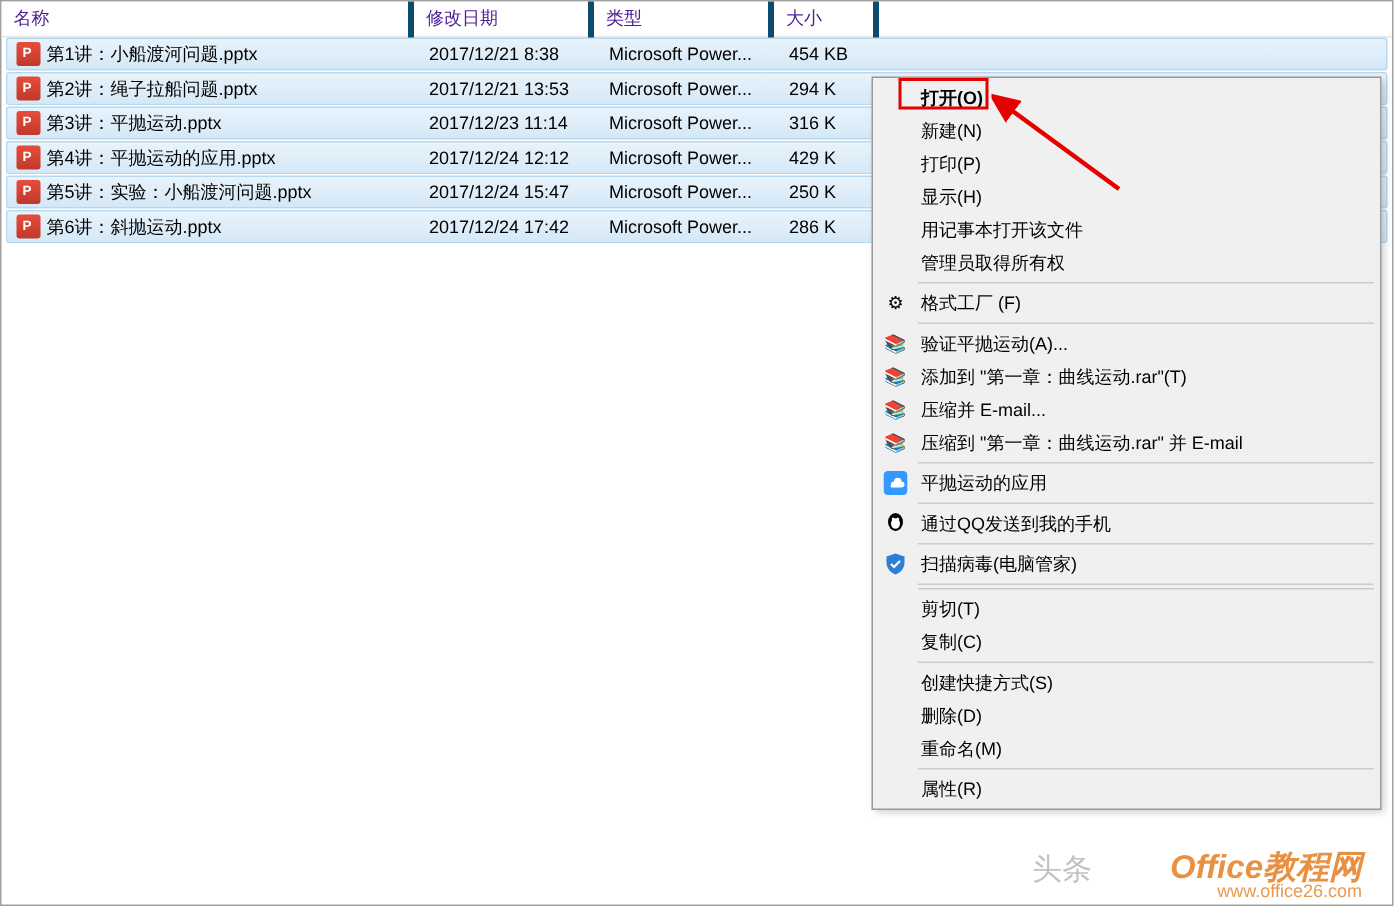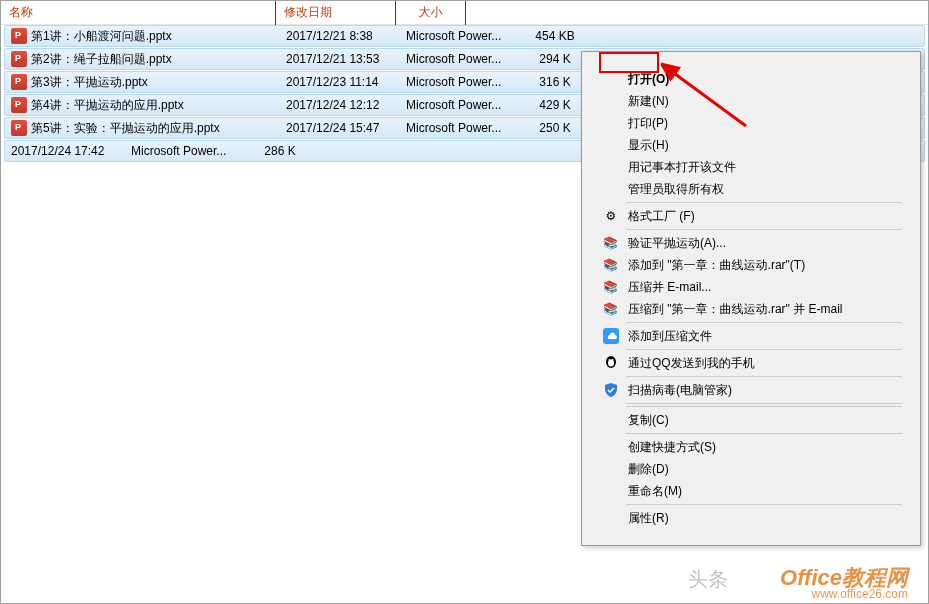--- a/index.html
+++ b/index.html
@@ -15,27 +15,27 @@
     .file-list { width: 100%; }
     .header-row {
       display: flex;
       background: #fff;
       border-bottom: 1px solid #e5e5e5;
       height: 24px;
       align-items: center;
     }
     .header-cell {
       padding: 4px 8px;
-      border-right: 1px solid #0c4a6e;
-      color: #c2410c;
+      border-right: 4px solid #0c4a6e;
+      color: #4c1d95;
     }
     .col-name { width: 275px; }
     .col-date { width: 120px; }
     .col-type { width: 120px; }
-    .col-size { width: 70px; text-align: center; }
+    .col-size { width: 70px; text-align: left; }
     .file-row {
       display: flex;
       height: 22px;
       align-items: center;
       background: linear-gradient(#e8f3fb, #d5e8f7);
       border: 1px solid #b8d8f0;
       border-radius: 2px;
       margin: 0 3px 1px 3px;
     }
     .file-cell { padding: 2px 6px; overflow: hidden; white-space: nowrap; }
@@ -59,21 +59,21 @@
       left: 4px;
     }
     .context-menu {
       position: absolute;
       top: 50px;
       left: 580px;
       width: 340px;
       background: #f0f0f0;
       border: 1px solid #999;
       box-shadow: 2px 2px 5px rgba(0,0,0,0.2);
-      padding: 16px;
+      padding: 2px;
     }
     .menu-item {
       display: flex;
       align-items: center;
       height: 22px;
       padding: 0 4px 0 30px;
       position: relative;
       color: #000;
     }
     .menu-icon {
@@ -138,20 +138,21 @@
     }
     .icon-svg { width: 16px; height: 16px; }
   </style>
 </head>
 <body>
 
 <div class="file-list">
   <div class="header-row">
     <div class="header-cell col-name">名称</div>
     <div class="header-cell col-date">修改日期</div>
+    <div class="header-cell col-type">类型</div>
     <div class="header-cell col-size">大小</div>
   </div>
 
   <div class="file-row">
     <div class="file-cell col-name"><span class="file-icon"></span><span>第1讲：小船渡河问题.pptx</span></div>
     <div class="file-cell col-date">2017/12/21 8:38</div>
     <div class="file-cell col-type">Microsoft Power...</div>
     <div class="file-cell col-size">454 KB</div>
   </div>
   <div class="file-row">
@@ -166,26 +167,27 @@
     <div class="file-cell col-type">Microsoft Power...</div>
     <div class="file-cell col-size">316 K</div>
   </div>
   <div class="file-row">
     <div class="file-cell col-name"><span class="file-icon"></span><span>第4讲：平抛运动的应用.pptx</span></div>
     <div class="file-cell col-date">2017/12/24 12:12</div>
     <div class="file-cell col-type">Microsoft Power...</div>
     <div class="file-cell col-size">429 K</div>
   </div>
   <div class="file-row">
-    <div class="file-cell col-name"><span class="file-icon"></span><span>第5讲：实验：平抛运动的应用.pptx</span></div>
+    <div class="file-cell col-name"><span class="file-icon"></span><span>第5讲：实验：小船渡河问题.pptx</span></div>
     <div class="file-cell col-date">2017/12/24 15:47</div>
     <div class="file-cell col-type">Microsoft Power...</div>
     <div class="file-cell col-size">250 K</div>
   </div>
   <div class="file-row">
+    <div class="file-cell col-name"><span class="file-icon"></span><span>第6讲：斜抛运动.pptx</span></div>
     <div class="file-cell col-date">2017/12/24 17:42</div>
     <div class="file-cell col-type">Microsoft Power...</div>
     <div class="file-cell col-size">286 K</div>
   </div>
 </div>
 
 <div class="context-menu">
   <div class="menu-item">
       <b>打开(O)</b>
     </div>
@@ -227,21 +229,21 @@
     <span>压缩到 "第一章：曲线运动.rar" 并 E-mail</span>
   </div>
   <div class="menu-sep"></div>
   <div class="menu-item">
     <span class="menu-icon">
         <svg class="icon-svg" viewBox="0 0 16 16">
           <rect width="16" height="16" rx="3" fill="#3399ff"></rect>
           <path d="M5 9a2 2 0 0 1 2-2 2.5 2.5 0 0 1 5 0 2 2 0 0 1 0 4H5a2 2 0 0 1 0-2z" fill="#fff"></path>
         </svg>
       </span>
-    <span>添加到压缩文件</span>
+    <span>平抛运动的应用</span>
   </div>
   <div class="menu-sep"></div>
   <div class="menu-item">
     <span class="menu-icon">
         <svg class="icon-svg" viewBox="0 0 16 16">
           <ellipse cx="8" cy="7" rx="5" ry="6" fill="#000"></ellipse>
           <ellipse cx="8" cy="8" rx="3" ry="3.5" fill="#fff"></ellipse>
           <circle cx="6.5" cy="5" r="1" fill="#fff"></circle>
           <circle cx="9.5" cy="5" r="1" fill="#fff"></circle>
         </svg>
@@ -254,20 +256,23 @@
         <svg class="icon-svg" viewBox="0 0 16 16">
           <path d="M8 1l6 2v4c0 4-3 7-6 8-3-1-6-4-6-8V3l6-2z" fill="#2e7fd4"></path>
           <path d="M5 8l2 2 4-4" stroke="#fff" stroke-width="1.5" fill="none"></path>
         </svg>
       </span>
     <span>扫描病毒(电脑管家)</span>
   </div>
   <div class="menu-sep"></div>
   <div class="menu-sep"></div>
   <div class="menu-item">
+      <span>剪切(T)</span>
+    </div>
+  <div class="menu-item">
       <span>复制(C)</span>
     </div>
   <div class="menu-sep"></div>
   <div class="menu-item">
       <span>创建快捷方式(S)</span>
     </div>
   <div class="menu-item">
       <span>删除(D)</span>
     </div>
   <div class="menu-item">

